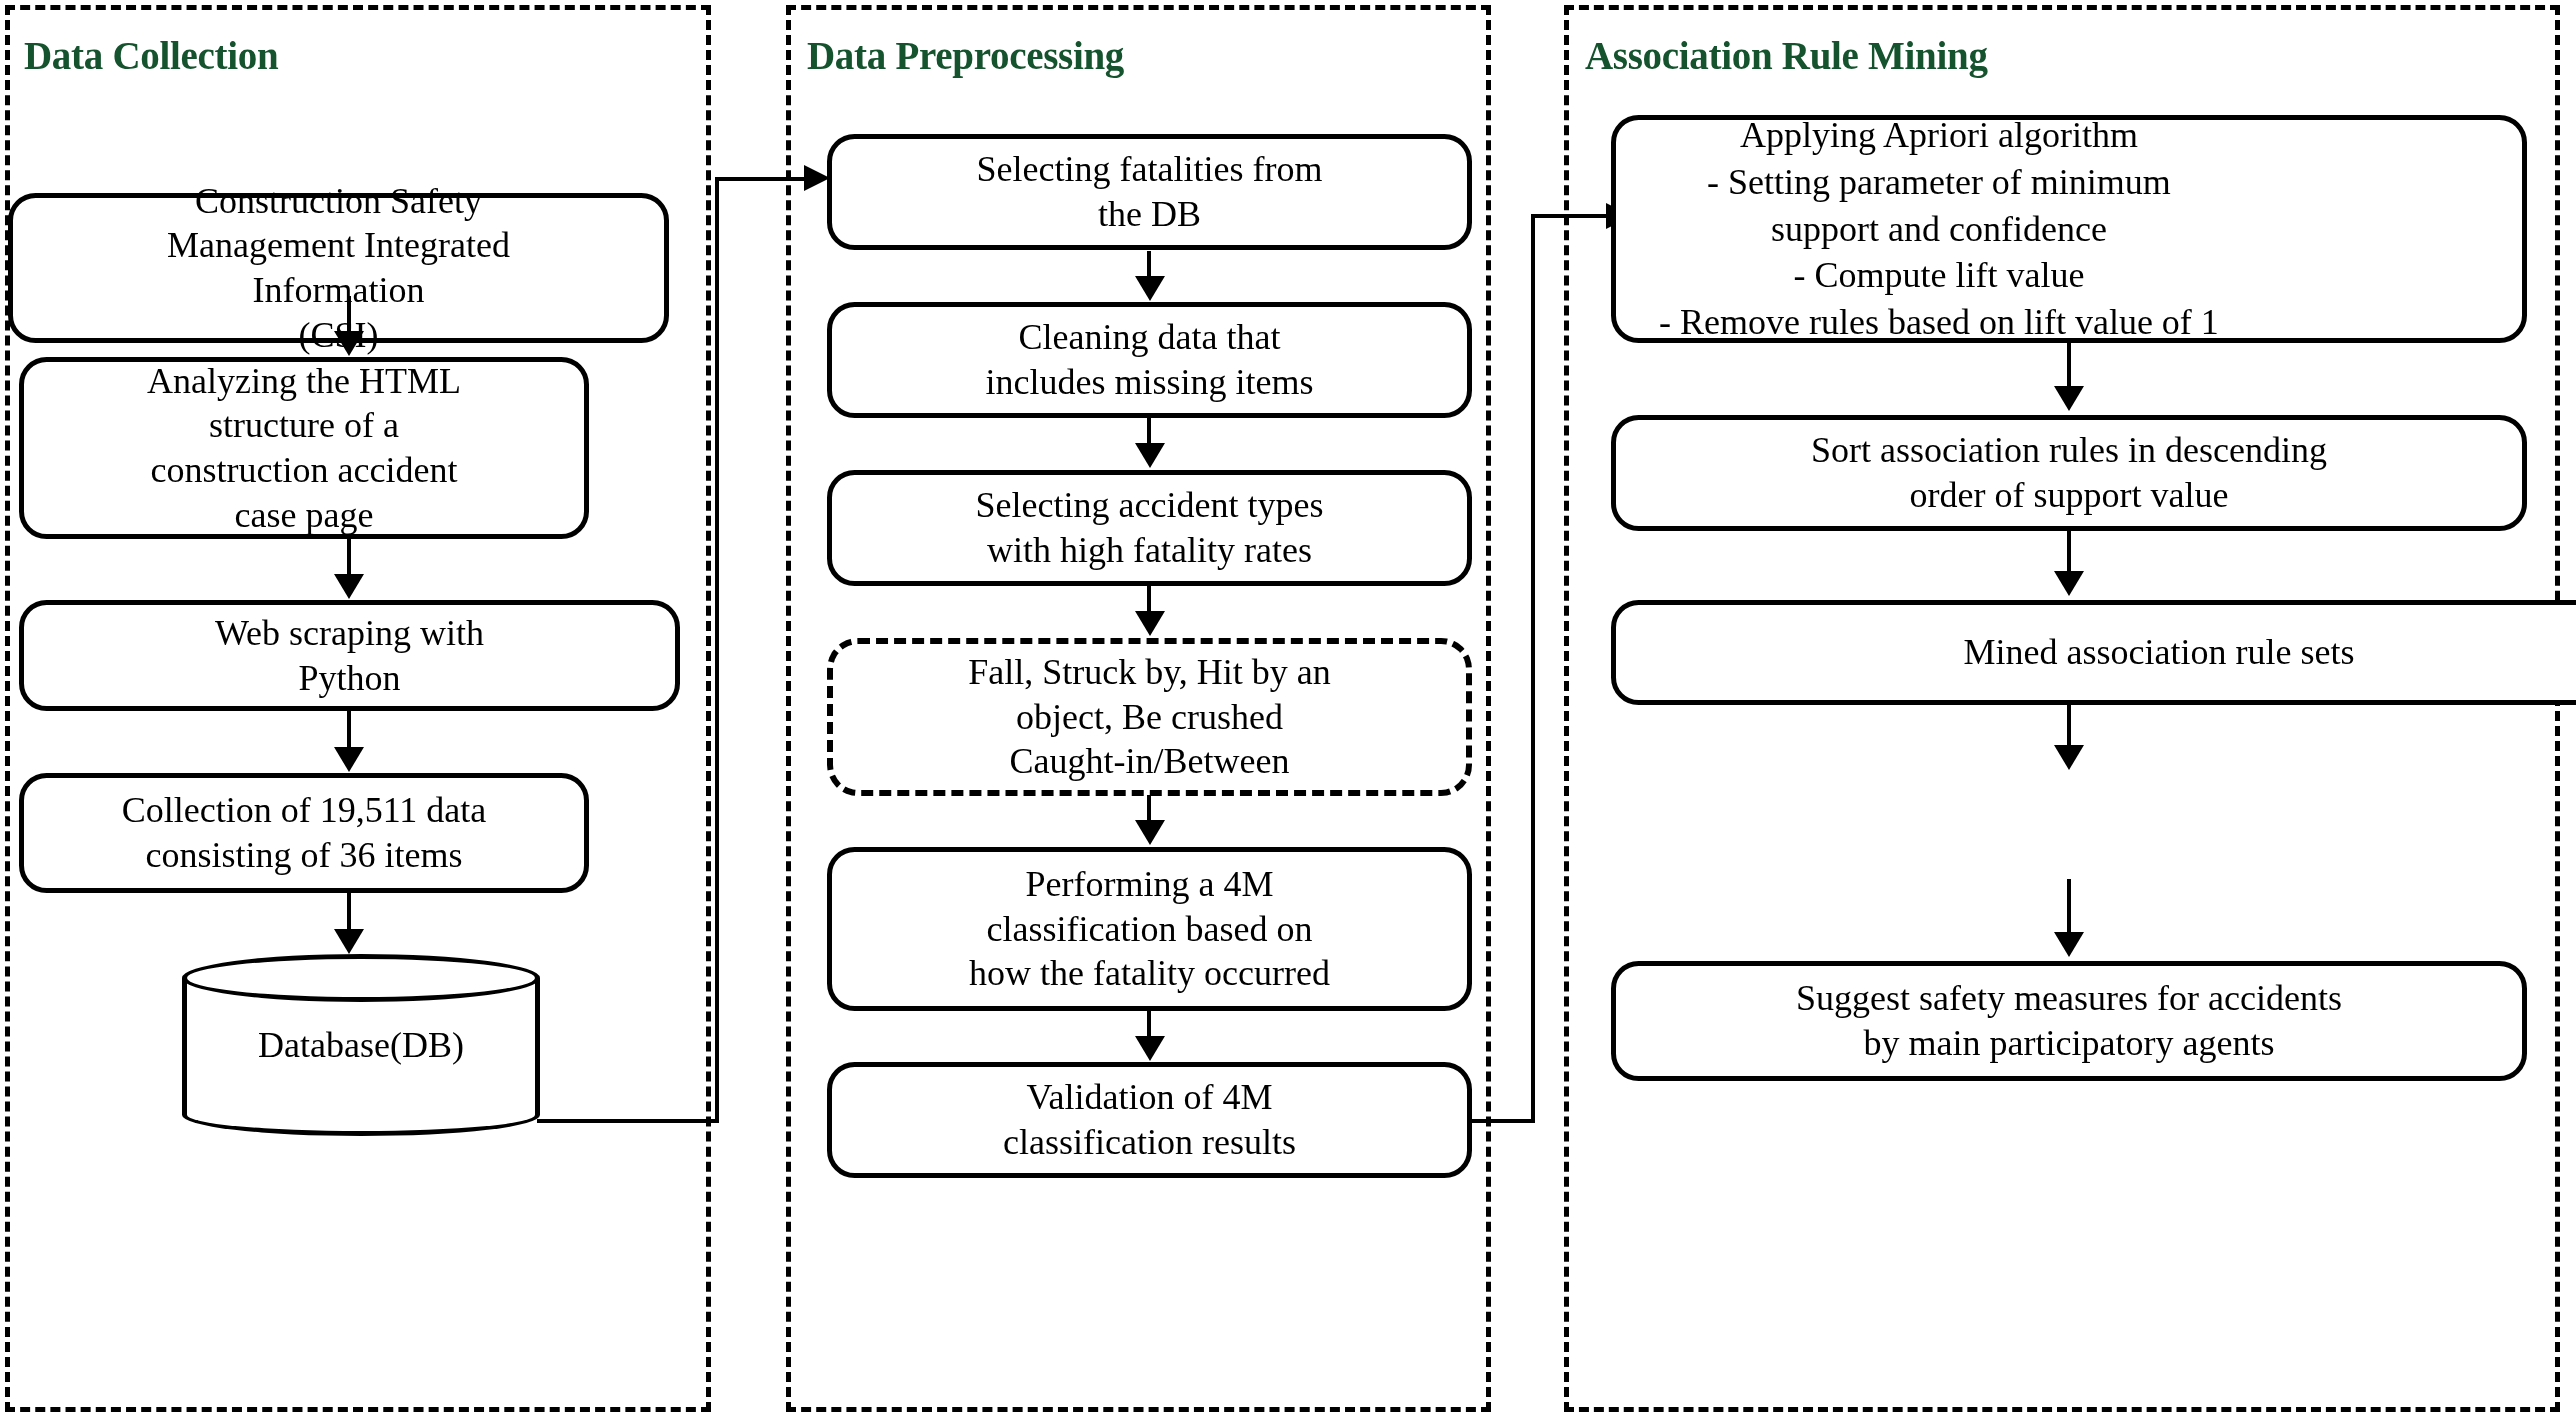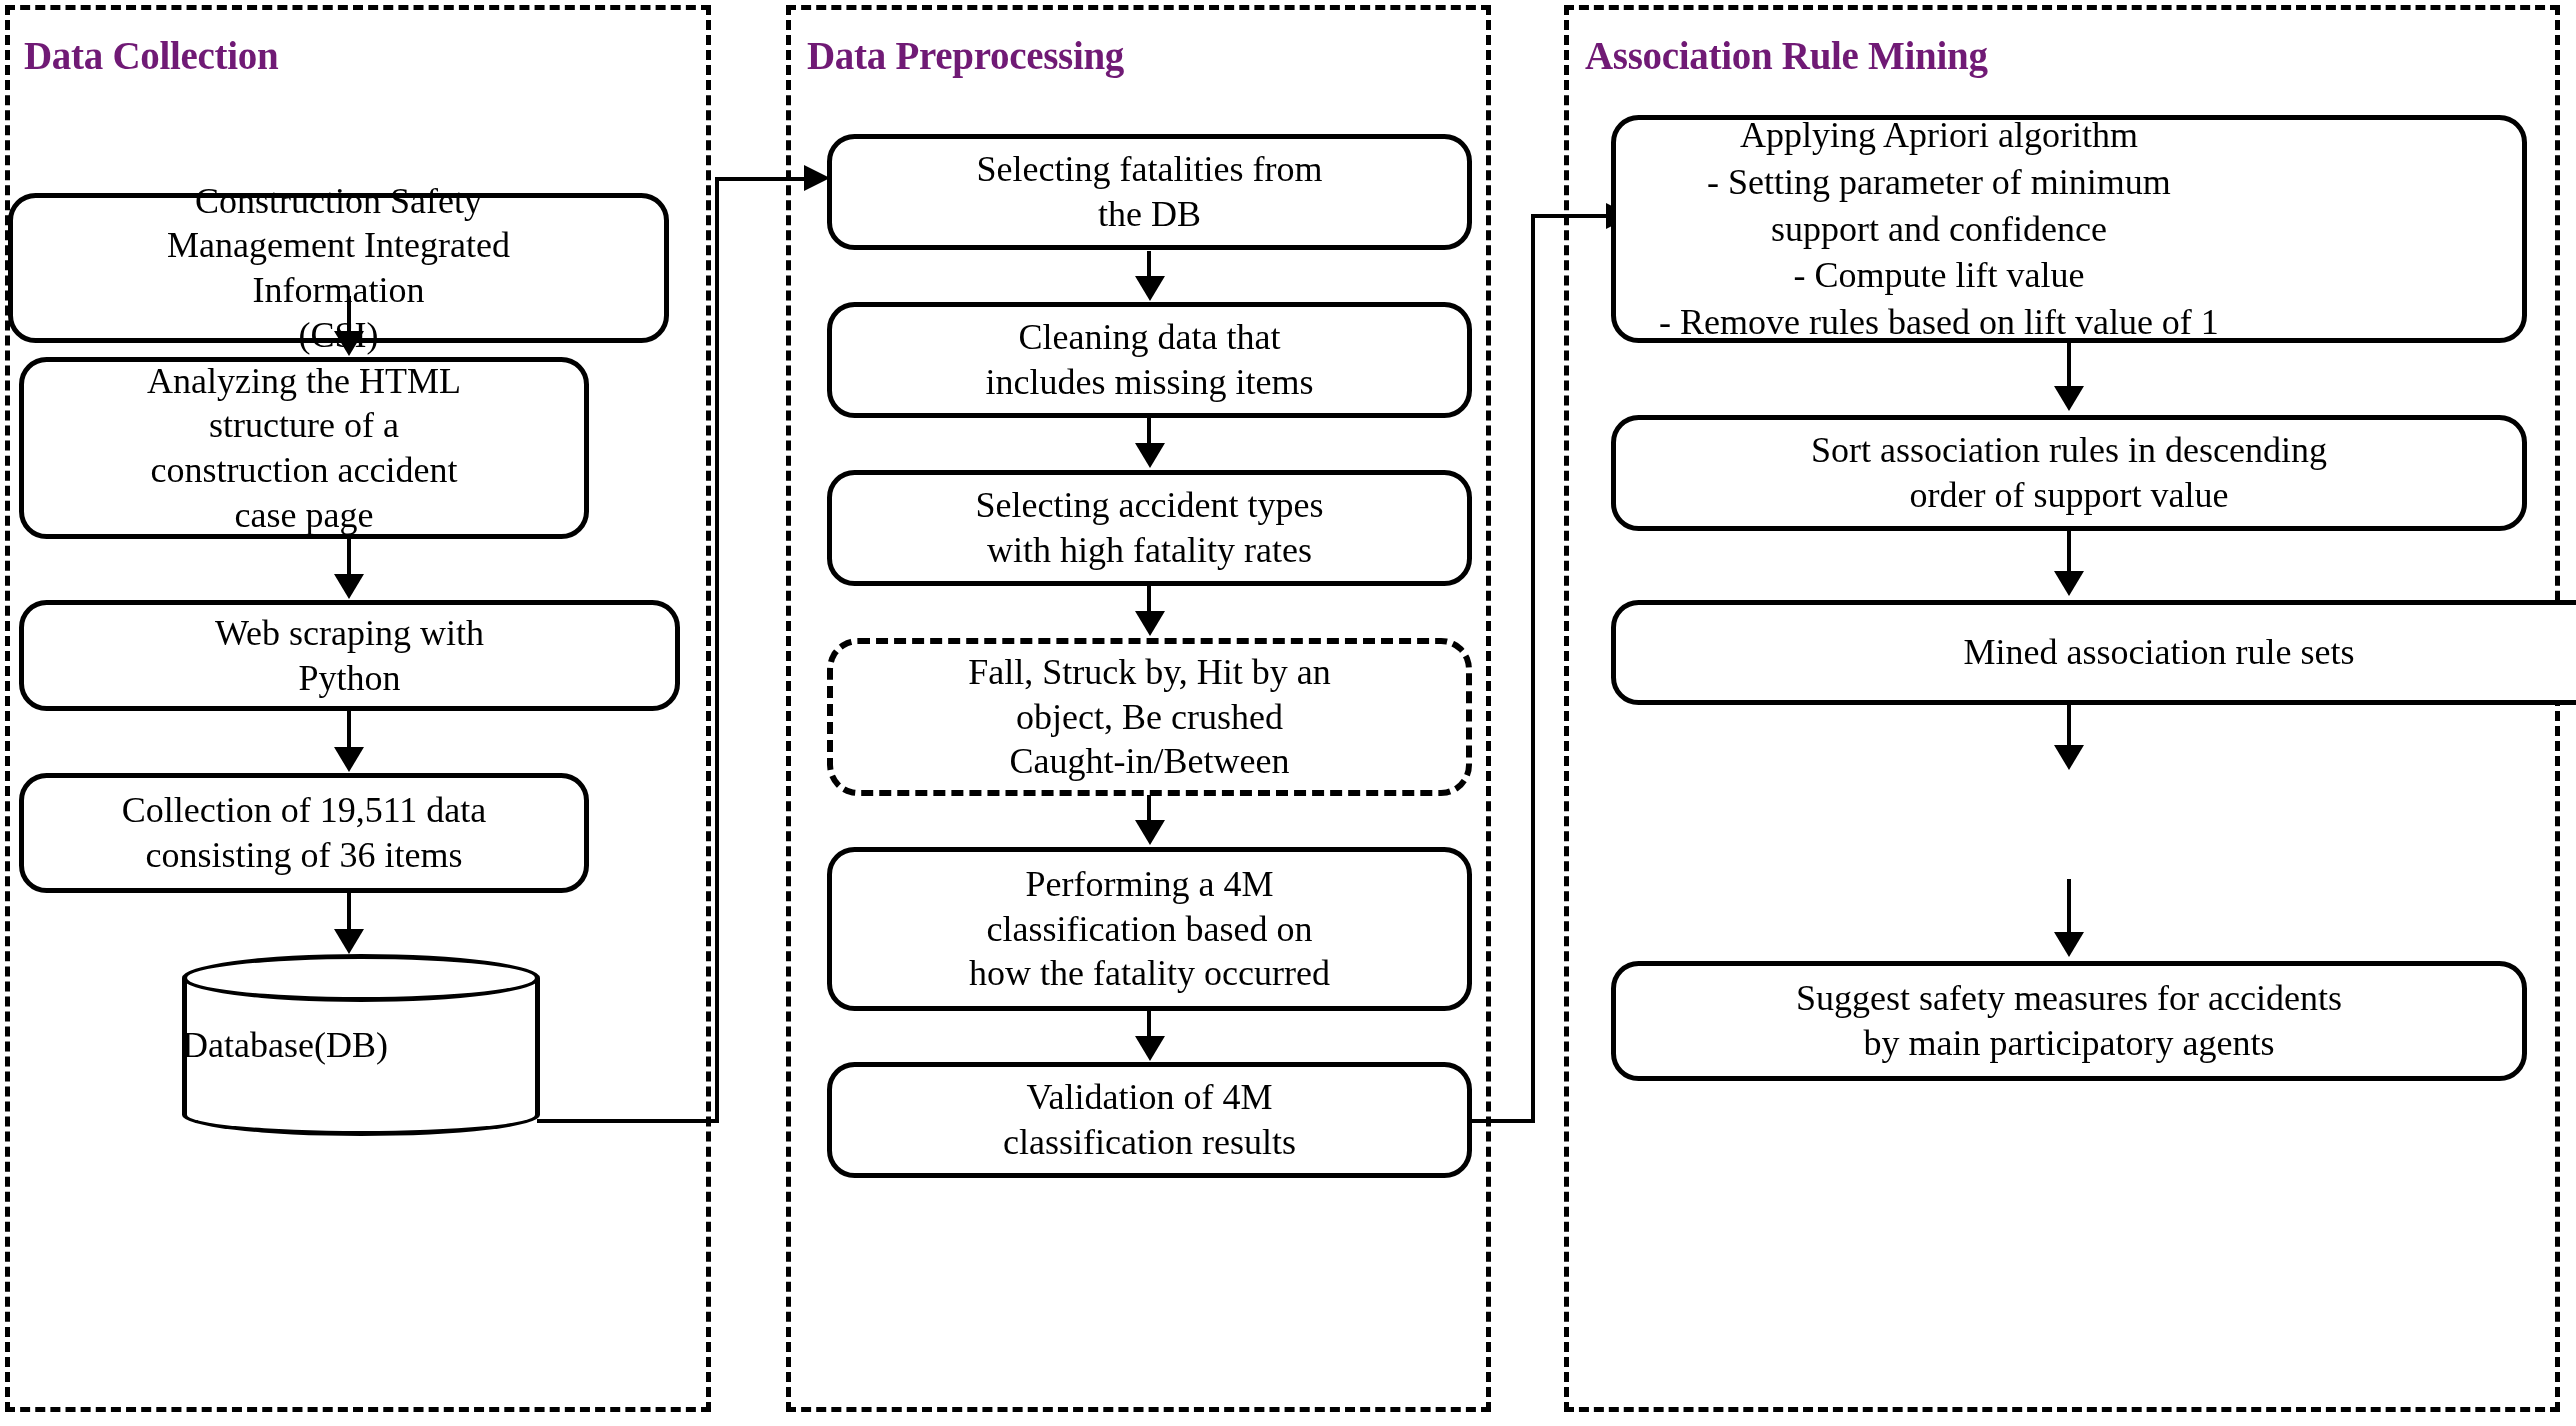--- a/index.html
+++ b/index.html
@@ -16,21 +16,21 @@
     position:absolute;
     border:5.6px dashed #000000;
     box-sizing:border-box;
     background:transparent;
   }
   .panel-title{
     position:absolute;
     font-weight:bold;
     font-size:39px;
     line-height:1;
-    color:#701a75;
+    color:#14532d;
     white-space:nowrap;
     letter-spacing:-0.3px;
   }
   
   .node{
     position:absolute;
     box-sizing:border-box;
     border:5.6px solid #000000;
     border-radius:27.6px;
     background:#ffffff;
@@ -75,20 +75,21 @@
     width:100%; height:48px;
     border:5px solid #000000;
     border-radius:50%;
     background:#ffffff;
     box-sizing:border-box;
   }
   .cyl .label{
     position:absolute;
     left:0; right:0; top:50%;
     transform:translateY(-50%);
+    text-align:center;
     font-size:36px;
     color:#000000;
     z-index:3;
   }
   
   .vline{position:absolute;background:#000000;width:4.4px;}
   .hline{position:absolute;background:#000000;height:4.4px;}
   .arrow-down{
     position:absolute;
     width:0;height:0;

